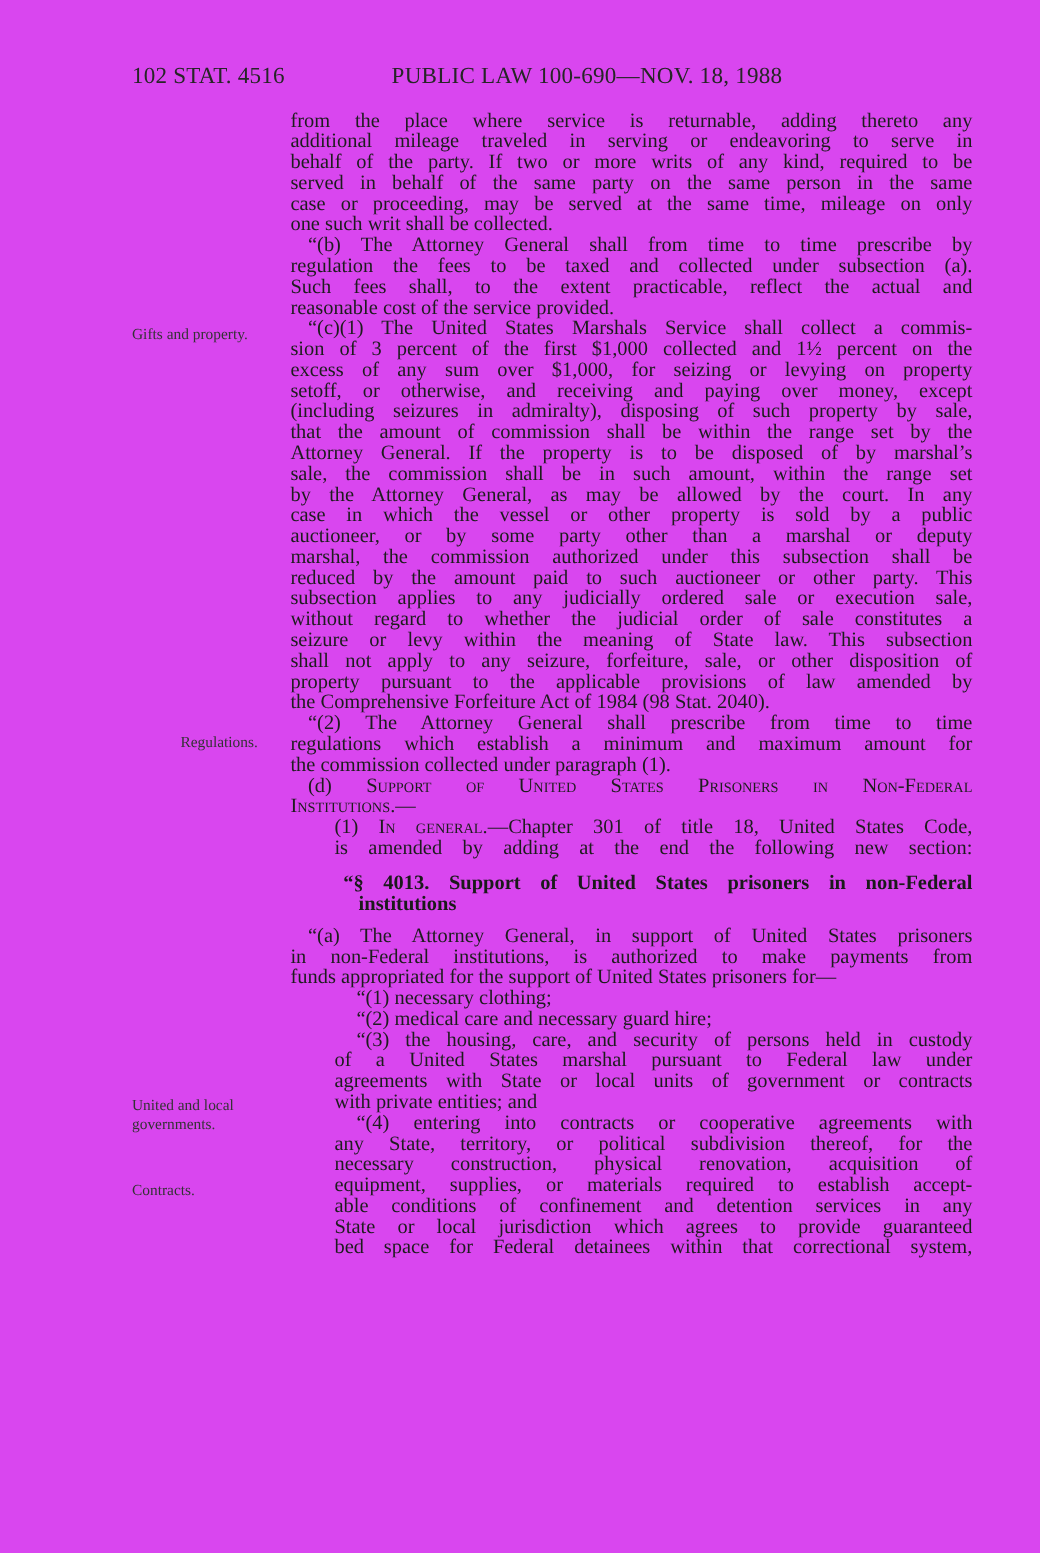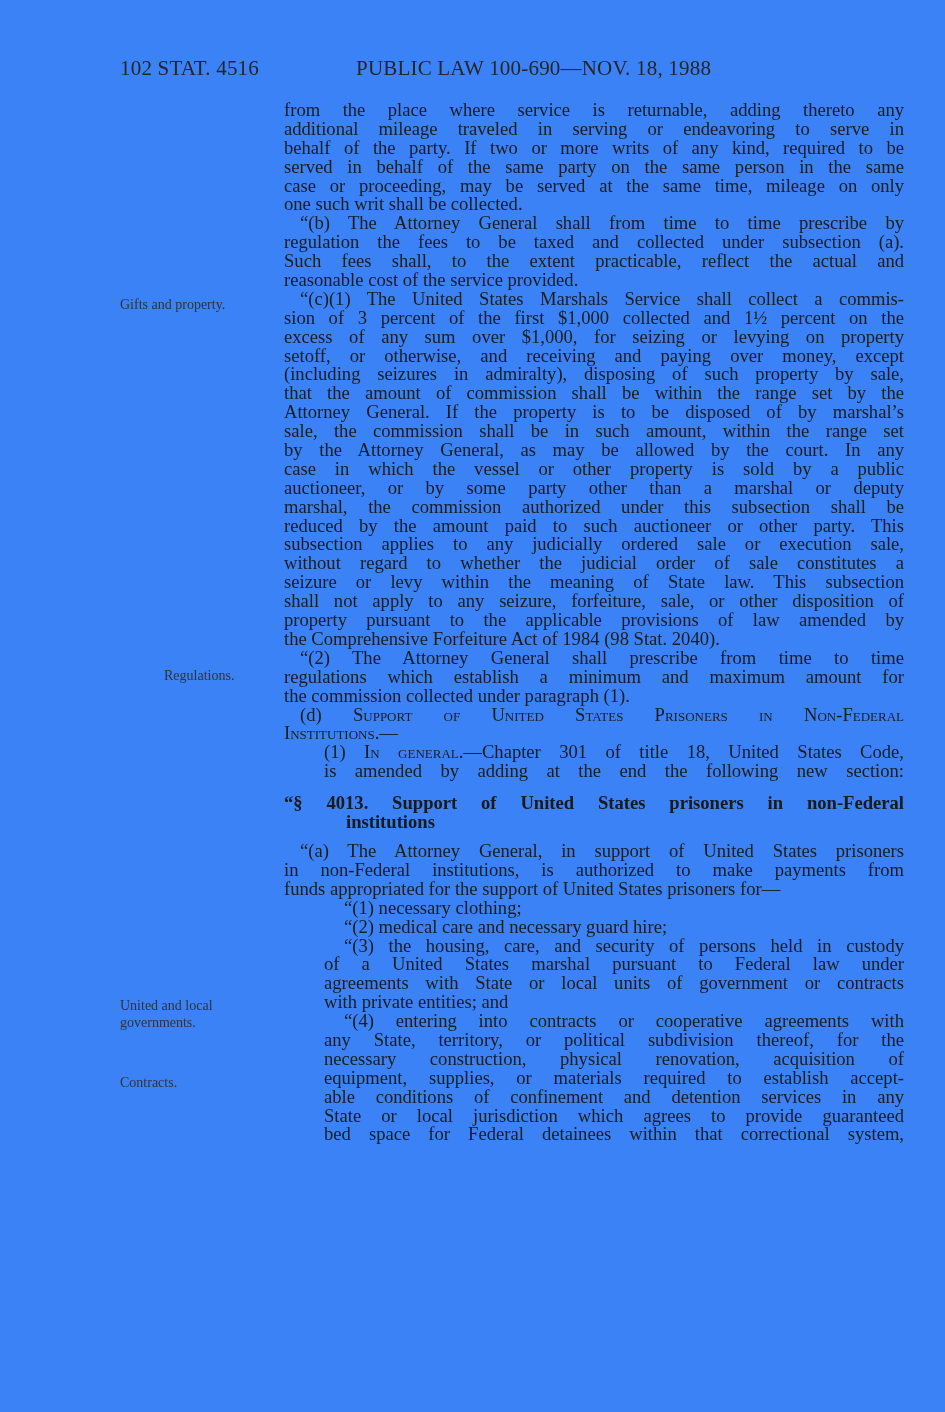--- a/index.html
+++ b/index.html
@@ -12,21 +12,21 @@
       height: 1412px;
       position: relative;
       overflow: hidden;
       font-family: "DejaVu Serif", "Liberation Serif", serif;
       color: #1e1e1e;
     }
     .page {
       position: absolute;
       left: 0; top: 0;
       width: 945px; height: 1412px;
-      background: #3b82f6;
+      background: #d946ef;
     }
     .running-head {
       position: absolute;
       top: 56px;
       left: 120px;
       width: 700px;
       height: 30px;
       font-family: "Liberation Serif", "DejaVu Serif", serif;
       font-size: 21px;
       letter-spacing: 0.2px;
@@ -39,21 +39,21 @@
       white-space: nowrap;
     }
     .running-head .law {
       position: absolute;
       left: 236px;
       top: 0;
       white-space: nowrap;
     }
     .body {
       position: absolute;
-      left: 284px;
+      left: 264px;
       top: 101px;
       width: 620px;
     }
     .line {
       font-family: "Liberation Serif", "DejaVu Serif", serif;
       font-size: 18.6px;
       line-height: 18.9px;
       height: 18.9px;
       white-space: nowrap;
       text-align: justify;
@@ -71,20 +71,21 @@
       font-family: "Liberation Serif", "DejaVu Serif", serif;
       font-weight: bold;
       font-size: 18.6px;
       line-height: 19px;
       color: #1a1a1a;
     }
     .section-head .l1 {
       white-space: nowrap;
       text-align: justify;
       text-align-last: justify;
+      margin-left: 48px;
     }
     .section-head .l2 {
       padding-left: 62px;
       white-space: nowrap;
     }
     .margin-note {
       position: absolute;
       left: 120px;
       width: 130px;
       font-family: "Liberation Serif", "DejaVu Serif", serif;

